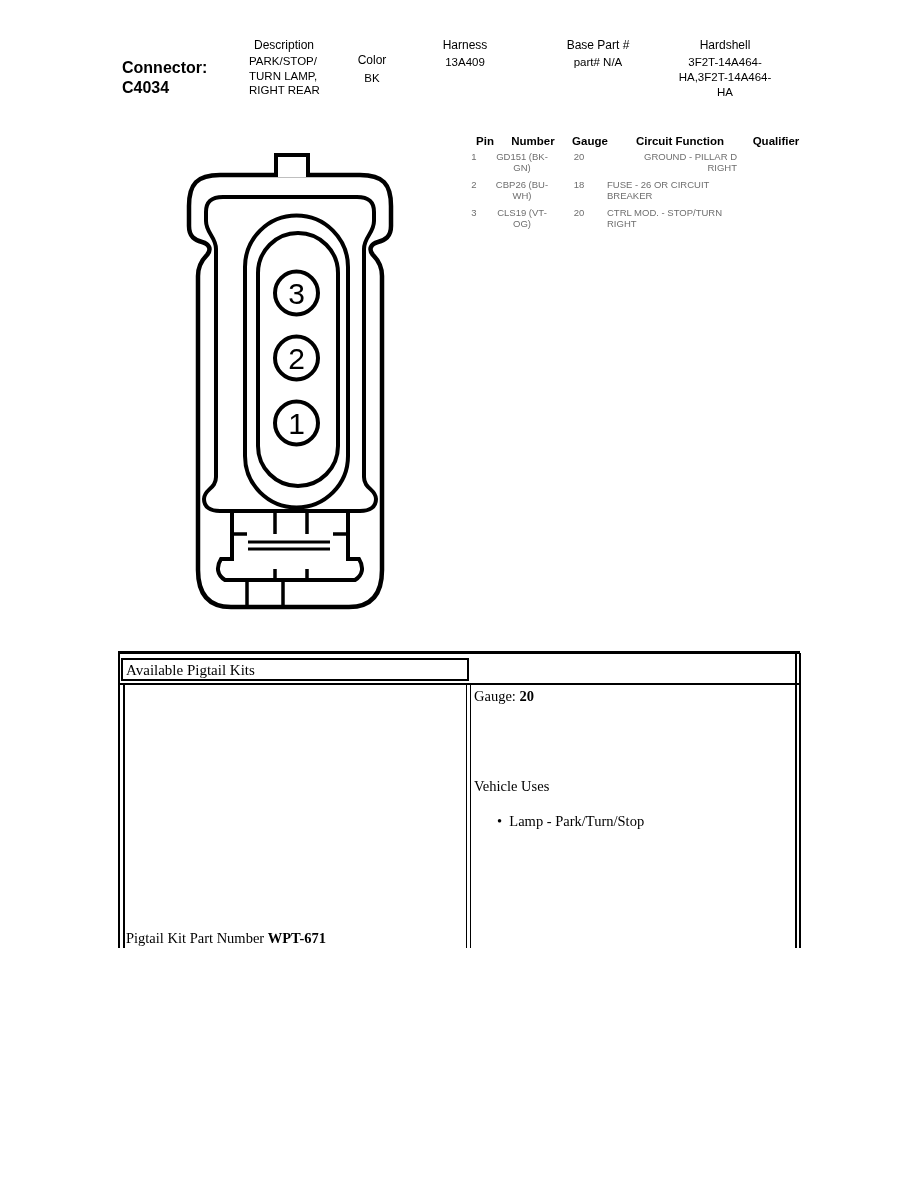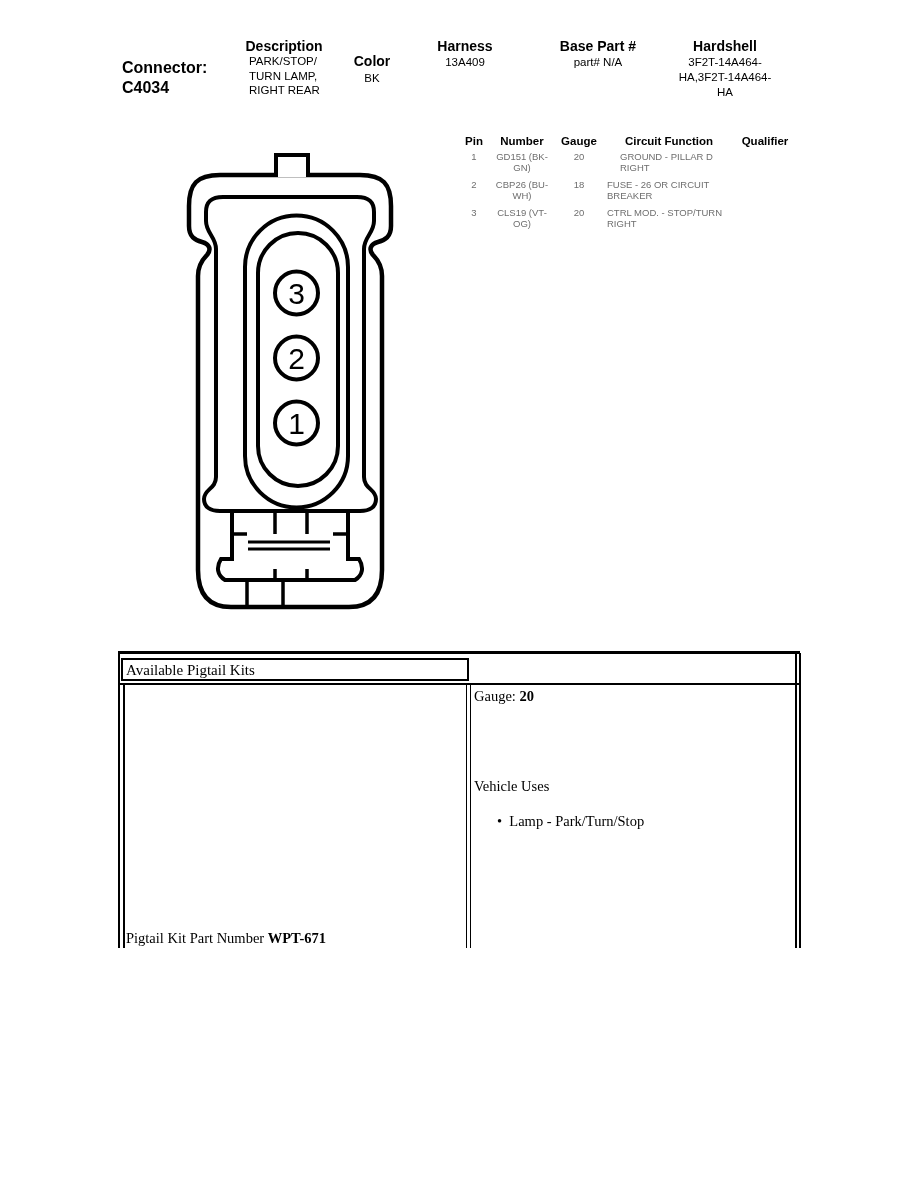--- a/index.html
+++ b/index.html
@@ -3,24 +3,24 @@
 <meta charset="utf-8">
 <style>
   html,body{margin:0;padding:0;}
   body{width:918px;height:1188px;background:#ffffff;position:relative;
        font-family:"Liberation Sans",sans-serif;color:#000;}
   .abs{position:absolute;}
   .ctr{text-align:center;}
   .b{font-weight:bold;}
   
   .conn-title{font-size:16px;font-weight:bold;line-height:20px;}
-  .hlabel{font-size:14px;font-weight:bold;}
+  .hlabel{font-size:12px;font-weight:normal;}
   .hval{font-size:11.5px;line-height:14.5px;}
   
-  .pt-head{font-size:11.5px;font-weight:bold;}
+  .pt-head{font-size:11.5px;font-weight:bold;margin-left:11px;}
   .pt-cell{font-size:9.5px;line-height:11px;color:#6e6e6e;}
   
   .serif{font-family:"Liberation Serif",serif;}
   .kit-title{font-size:15px;font-weight:normal;line-height:21px;}
   .kit-text{font-size:14.5px;line-height:18.7px;}
   .ln{position:absolute;background:#000;}
   svg .ln2{fill:none;stroke:#000;}
 </style>
 </head>
 <body>
@@ -59,21 +59,21 @@
 <div class="abs pt-head ctr" style="left:610px;top:135px;width:118px;">Circuit Function</div>
 <div class="abs pt-head ctr" style="left:734px;top:135px;width:62px;">Qualifier</div>
 
 <div>
   <div class="abs pt-cell ctr" style="left:458px;top:151px;width:32px;">1</div>
   <div class="abs pt-cell ctr" style="left:486px;top:151px;width:72px;">
     <div>GD151 (BK-</div>
     <div>GN)</div>
   </div>
   <div class="abs pt-cell ctr" style="left:556px;top:151px;width:46px;">20</div>
-  <div class="abs pt-cell" style="left:620px;top:151px;width:130px;">
+  <div class="abs pt-cell" style="left:607px;top:151px;width:130px;text-align:right;">
     <div>GROUND - PILLAR D</div>
     <div>RIGHT</div>
   </div>
   <div class="abs pt-cell ctr" style="left:734px;top:151px;width:62px;"></div>
 </div>
 
 <div>
   <div class="abs pt-cell ctr" style="left:458px;top:179px;width:32px;">2</div>
   <div class="abs pt-cell ctr" style="left:486px;top:179px;width:72px;">
     <div>CBP26 (BU-</div>

